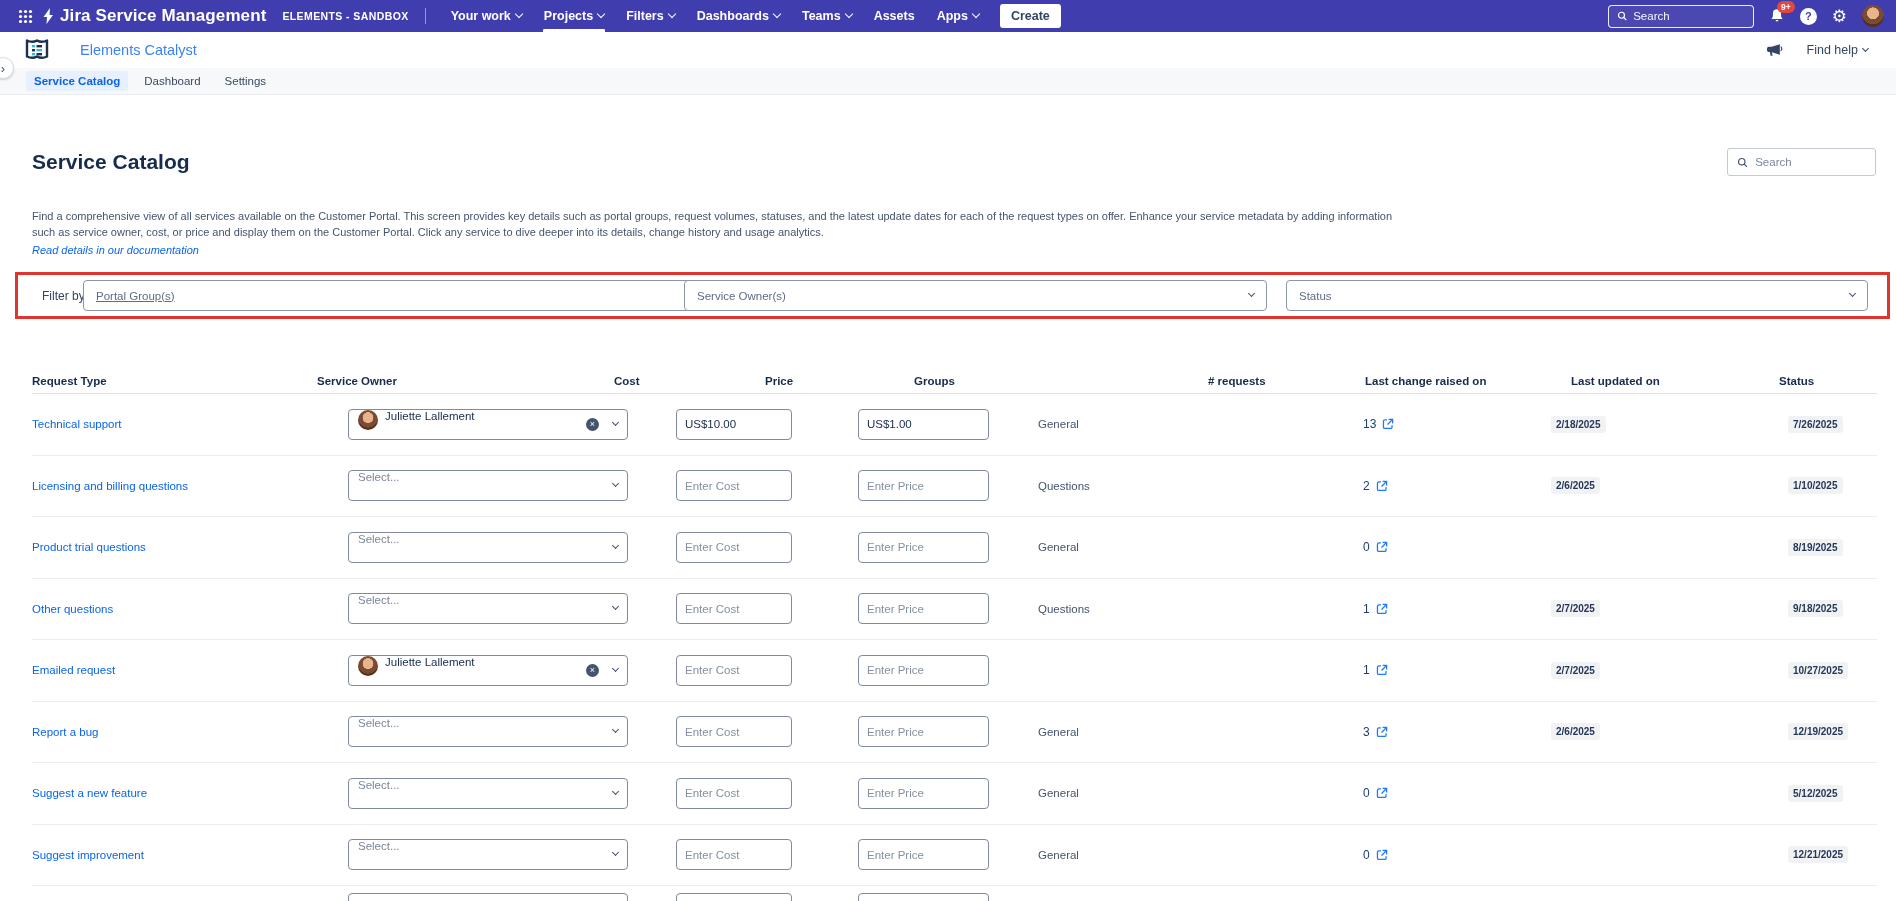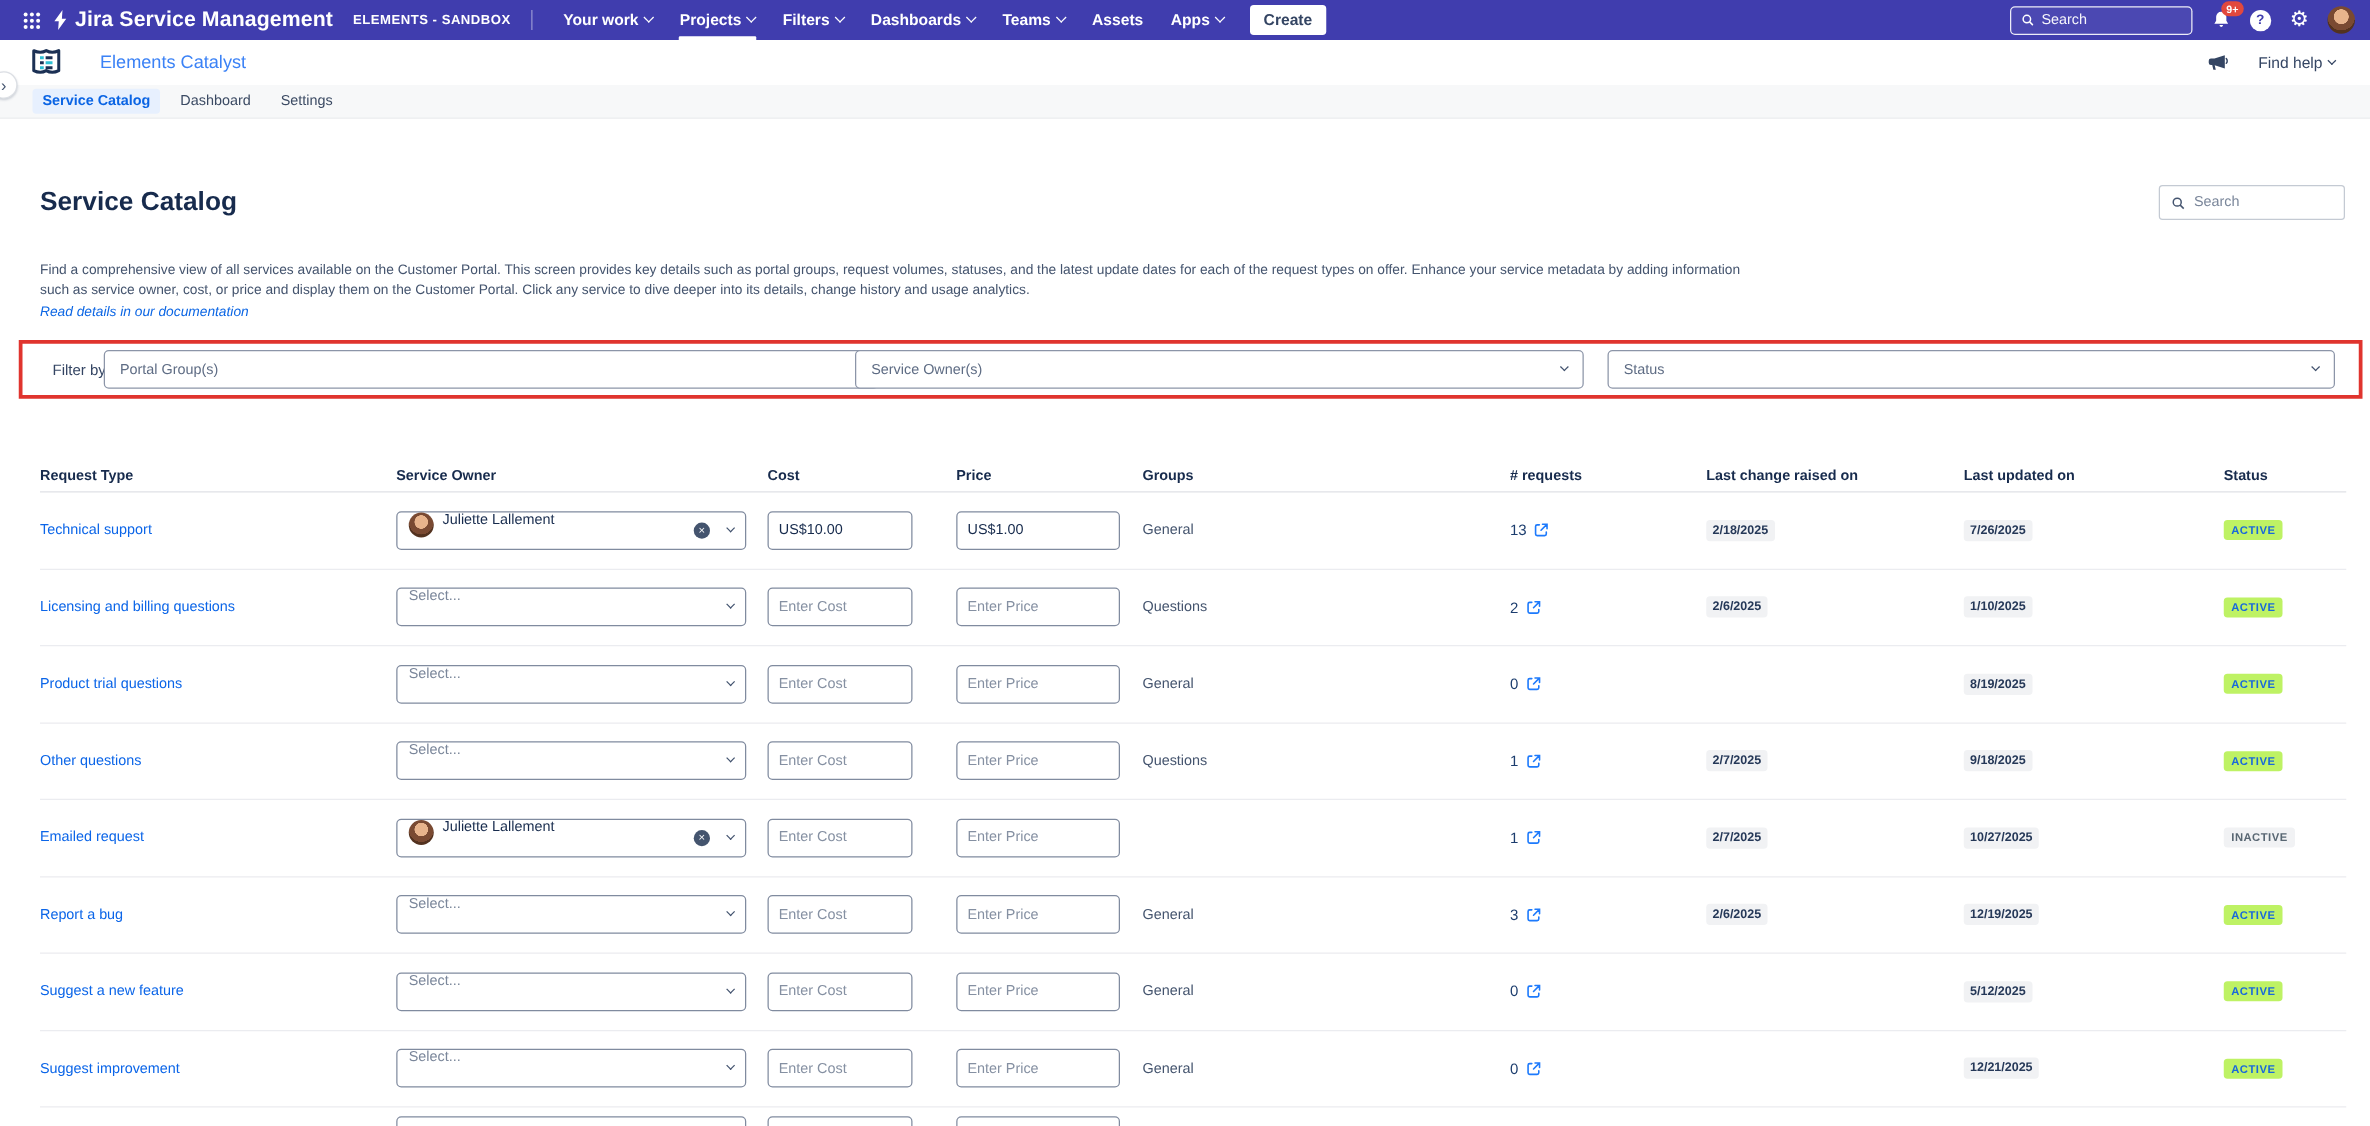--- a/index.html
+++ b/index.html
@@ -73,30 +73,30 @@
   .doc-link { display:inline-block; margin-top:3px; font-style:italic; color:#0C66E4; font-size:11px;
     text-decoration:none; cursor:pointer; }
 
   
   .filterbox { position:absolute; left:15px; top:272px; width:1875px; height:47px;
     border:3px solid #E0342E; display:flex; align-items:center; }
   .filter-label { position:absolute; left:24px; font-size:12px; color:#344563; }
   .f-dd { position:absolute; height:31px; background:#fff; border:1px solid #8C95A8; border-radius:4px;
     display:flex; align-items:center; padding:0 12px; font-size:11.5px; color:#5E6C84; cursor:pointer; }
   .f-dd .chev { color:#42526E; margin-left:auto; }
-  .f-dd1 { left:65px;  width:620px; }
+  .f-dd1 { left:65px;  width:620px;text-decoration:underline; }
   .f-dd2 { left:666px; width:583px; }
   .f-dd3 { left:1268px; width:582px; }
 
   
   .svc-table { position:absolute; left:32px; top:368px; width:1845px; }
   .grid-cols { display:grid; grid-template-columns:285px 297px 151px 149px 294px 157px 206px 208px 1fr; }
   .thead { height:26px; align-items:center; border-bottom:1px solid #DFE1E6; }
   .th { font-size:11.5px; font-weight:700; color:#172B4D; white-space:nowrap; }
-  .trow { height:61.5px; border-bottom:1px solid #EBECF0; align-items:center; }
+  .trow { height:61.5px; border-bottom:1px solid #EBECF0; align-items:center;gap:31px; }
   .trow.partial { border-bottom:none; align-items:start; }
   .trow.partial .cell { padding-top:7px; }
   .cell { display:flex; align-items:center; }
   .trow.partial .cell { align-items:flex-start; }
   .req-link { font-size:11.5px; color:#0B65E8; text-decoration:none; cursor:pointer; }
   .select { width:280px; height:31px; border:1px solid #808B9F; border-radius:4px; background:#fff;
     display:flex; padding:0 9px; cursor:pointer; }
   .sel-text { font-size:11.5px; color:#172B4D; margin-left:7px; white-space:nowrap; }
   .select.empty .sel-text { color:#7A869A; margin-left:0; }
   .sel-right { margin-left:auto; display:flex; align-items:center; gap:9px; color:#42526E; }

